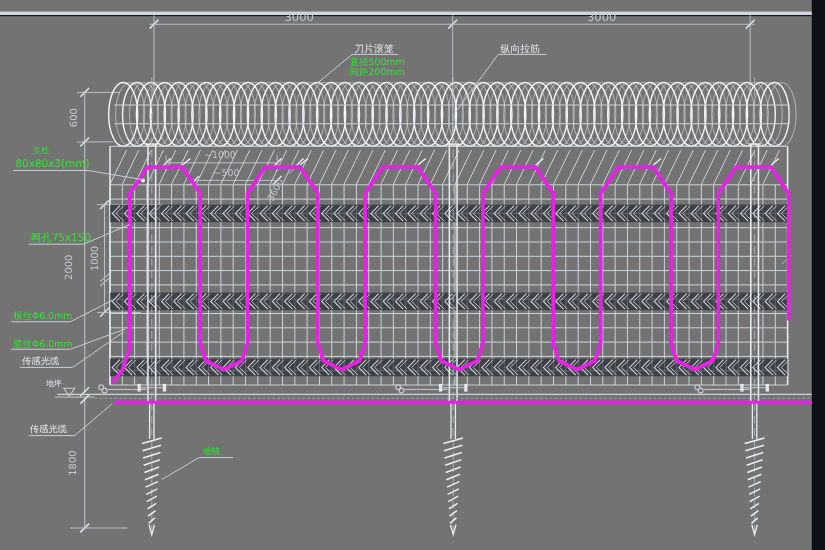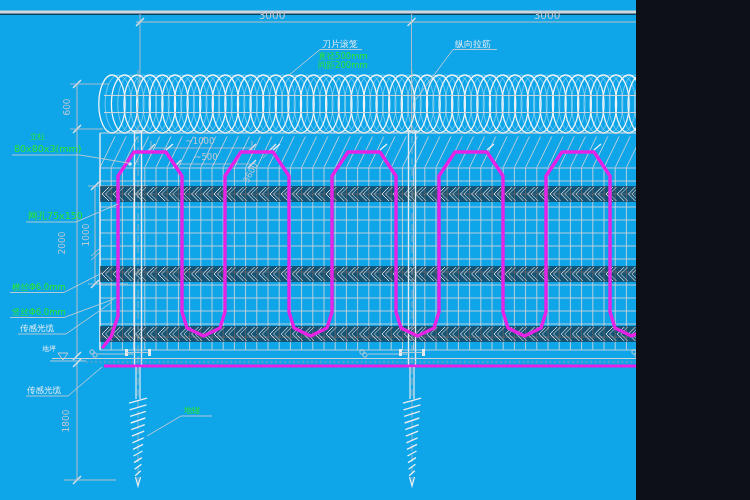--- a/index.html
+++ b/index.html
@@ -1,16 +1,16 @@
 <!DOCTYPE html>
 <html><head>
 <meta charset="utf-8">
 <style>
   html,body{margin:0;padding:0;background:#0d1016;}
-  #stage{position:relative;width:636px;height:500px;background:#0ea5e9;overflow:hidden;
+  #stage{position:relative;width:738px;height:500px;background:#737373;overflow:hidden;
          font-family:"DejaVu Sans",sans-serif;}
   svg{position:absolute;left:0;top:0;}
   text{font-family:"DejaVu Sans",sans-serif;}
   .white{fill:#e9eef2;}
   .green{fill:#2ee62e;}
   .dim{fill:#c3c9d0;}
   .t10{font-size:10.5px;}
   .t95{font-size:9.5px;}
   .t9{font-size:9px;}
   .t85{font-size:8.5px;}

